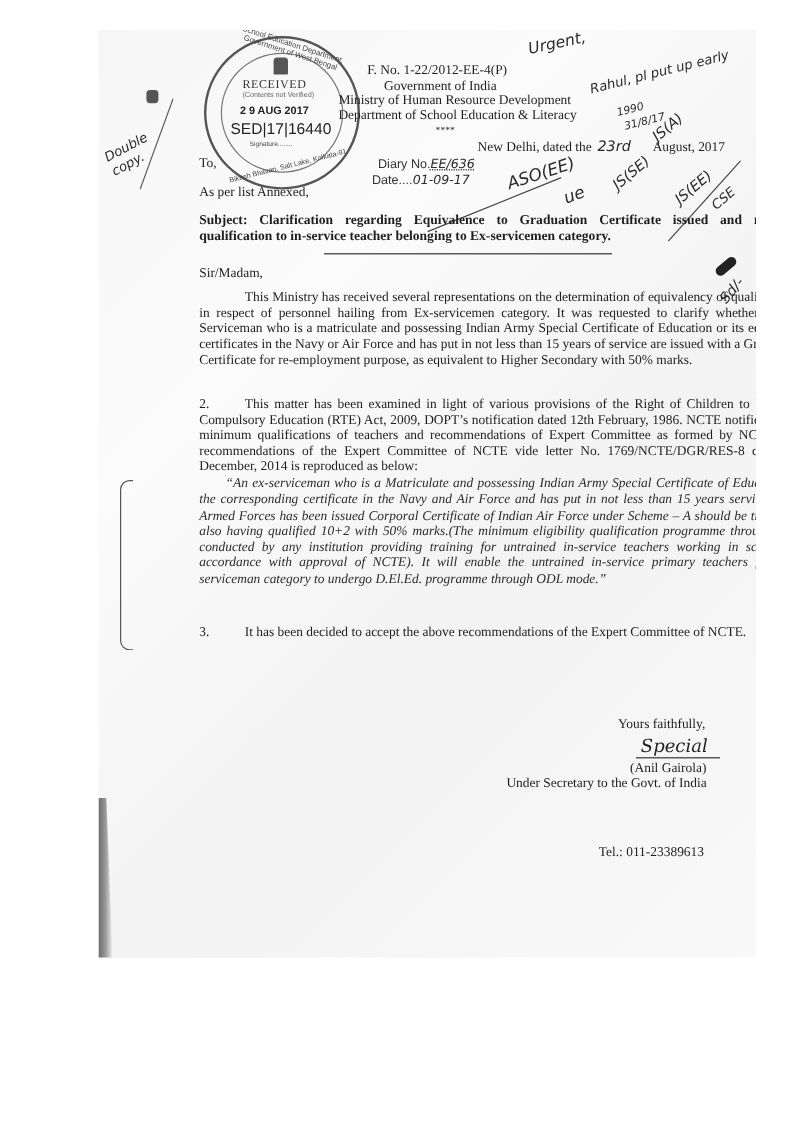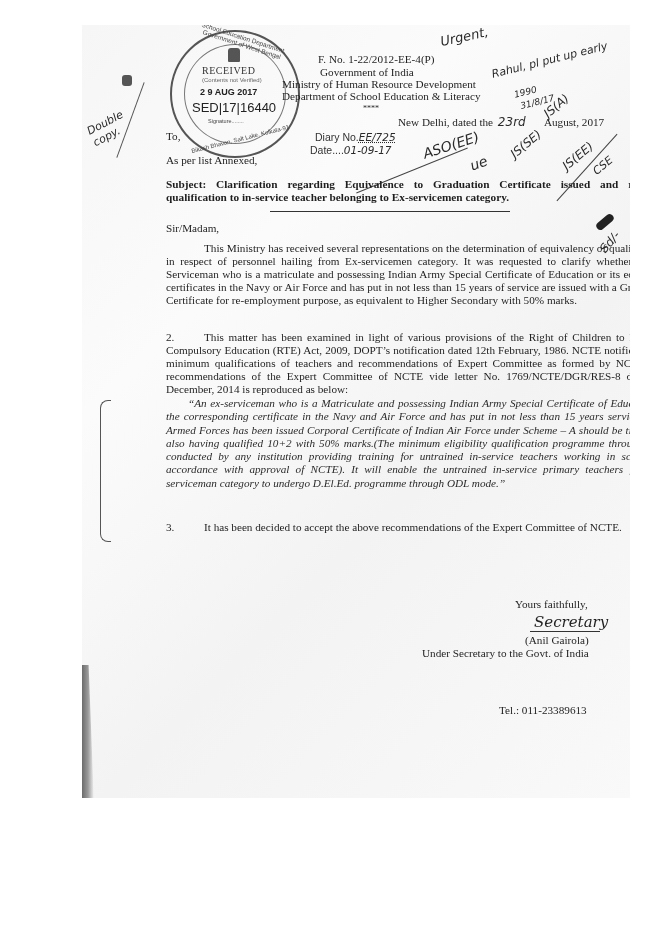--- a/index.html
+++ b/index.html
@@ -63,21 +63,21 @@
     <div class="ring" style="left:30px;top:33px;font-family:'Liberation Serif',serif;font-size:10px;letter-spacing:0.5px;color:#333;">RECEIVED</div>
     <div class="ring" style="left:30px;top:45px;font-size:6px;color:#666;">(Contents not Verified)</div>
     <div class="ring" style="left:28px;top:55px;font-size:9px;font-weight:bold;color:#222;">2 9 AUG 2017</div>
     <div class="ring hand" style="left:20px;top:68px;font-size:13px;font-style:normal;color:#222;">SED|17|16440</div>
     <div class="ring" style="left:36px;top:86px;font-size:5.5px;">Signature........</div>
     <div class="ring" style="left:18px;top:104px;font-size:6px;transform:rotate(-14deg);">Bikash Bhavan, Salt Lake, Kolkata-91</div>
   </div>
 
   <div class="abs hand" style="left:358px;top:4px;font-size:13px;transform:rotate(-12deg);">Urgent,</div>
 
-  <div class="abs t" style="left:236px;top:28px;">F. No. 1-22/2012-EE-4(P)</div>
+  <div class="abs t" style="left:224px;top:28px;">F. No. 1-22/2012-EE-4(P)</div>
   <div class="abs t" style="left:238px;top:41px;">Government of India</div>
   <div class="abs t" style="left:200px;top:53px;">Ministry of Human Resource Development</div>
   <div class="abs t" style="left:200px;top:65px;">Department of School Education &amp; Literacy</div>
   <div class="abs t" style="left:281px;top:77px;font-size:8px;">****</div>
 
   <div class="abs t" style="left:316px;top:91px;">
     <span>New Delhi, dated the</span>
     <span class="hand" style="font-size:12px;margin:0 16px 16px 2px;">23rd</span>
     <span>August, 2017</span>
   </div>
@@ -88,21 +88,21 @@
   <div class="abs hand" style="left:460px;top:74px;font-size:12px;transform:rotate(-40deg);">JS(A)</div>
   <div class="abs hand" style="left:426px;top:112px;font-size:12px;transform:rotate(-40deg);">JS(SE)</div>
   <div class="abs hand" style="left:478px;top:124px;font-size:12px;transform:rotate(-40deg);">JS(EE)</div>
   <div class="abs hand" style="left:510px;top:134px;font-size:11px;transform:rotate(-40deg);">CSE</div>
   <div class="abs" style="left:460px;top:142px;width:90px;height:1px;background:#444;transform:rotate(-48deg);"></div>
 
   <div class="abs t" style="left:84px;top:105px;">To,</div>
   <div class="abs t" style="left:84px;top:129px;">As per list Annexed,</div>
 
   <div class="abs diary" style="left:233px;top:106px;">
-    <span>Diary No.</span><span class="hand" style="text-decoration:underline dotted;">EE/725</span>
+    <span>Diary No.</span><span class="hand" style="text-decoration:underline dotted;">EE/636</span>
   </div>
   <div class="abs diary" style="left:228px;top:119px;">
     <span>Date....</span><span class="hand">01-09-17</span>
   </div>
   <div class="abs hand" style="left:340px;top:112px;font-size:14px;transform:rotate(-18deg);">ASO(EE)</div>
   <div class="abs" style="left:270px;top:145px;width:120px;height:1px;background:#444;transform:rotate(-22deg);"></div>
   <div class="abs hand" style="left:388px;top:130px;font-size:14px;transform:rotate(-20deg);">ue</div>
 
   <div class="subject" style="top:153px;">Subject: Clarification regarding Equivalence to Graduation Certificate issued and requisite qualification to in-service teacher belonging to Ex-servicemen category.</div>
   <div class="abs" style="left:188px;top:186px;width:240px;height:1px;background:#333;"></div>
@@ -124,18 +124,18 @@
     <span style="display:inline-block;width:22px;"></span><span>“An ex-serviceman who is a Matriculate and possessing Indian Army Special Certificate of Education or the corresponding certificate in the Navy and Air Force and has put in not less than 15 years service in the Armed Forces has been issued Corporal Certificate of Indian Air Force under Scheme – A should be treated as also having qualified 10+2 with 50% marks.(The minimum eligibility qualification programme through ODL conducted by any institution providing training for untrained in-service teachers working in schools in accordance with approval of NCTE). It will enable the untrained in-service primary teachers from ex-serviceman category to undergo D.El.Ed. programme through ODL mode.”</span>
   </div>
   <div class="abs" style="left:18px;top:375px;width:10px;height:140px;border:1px solid #555;border-right:none;border-radius:8px 0 0 8px;"></div>
 
   <div class="para" style="top:496px;">
     <span class="num">3.</span><span>It has been decided to accept the above recommendations of the Expert Committee of NCTE.</span>
   </div>
 
 
   <div class="abs t" style="left:433px;top:573px;">Yours faithfully,</div>
-  <div class="abs sig" style="left:452px;top:588px;font-size:15px;color:#222;">Secretary</div>
+  <div class="abs sig" style="left:452px;top:588px;font-size:15px;color:#222;">Special</div>
   <div class="abs" style="left:448px;top:606px;width:70px;height:1px;background:#333;"></div>
   <div class="abs t" style="left:443px;top:609px;">(Anil Gairola)</div>
   <div class="abs t" style="left:340px;top:622px;">Under Secretary to the Govt. of India</div>
   <div class="abs t" style="left:417px;top:635px;margin-top:44px;">Tel.: 011-23389613</div>
 </div>
 
 </body></html>

